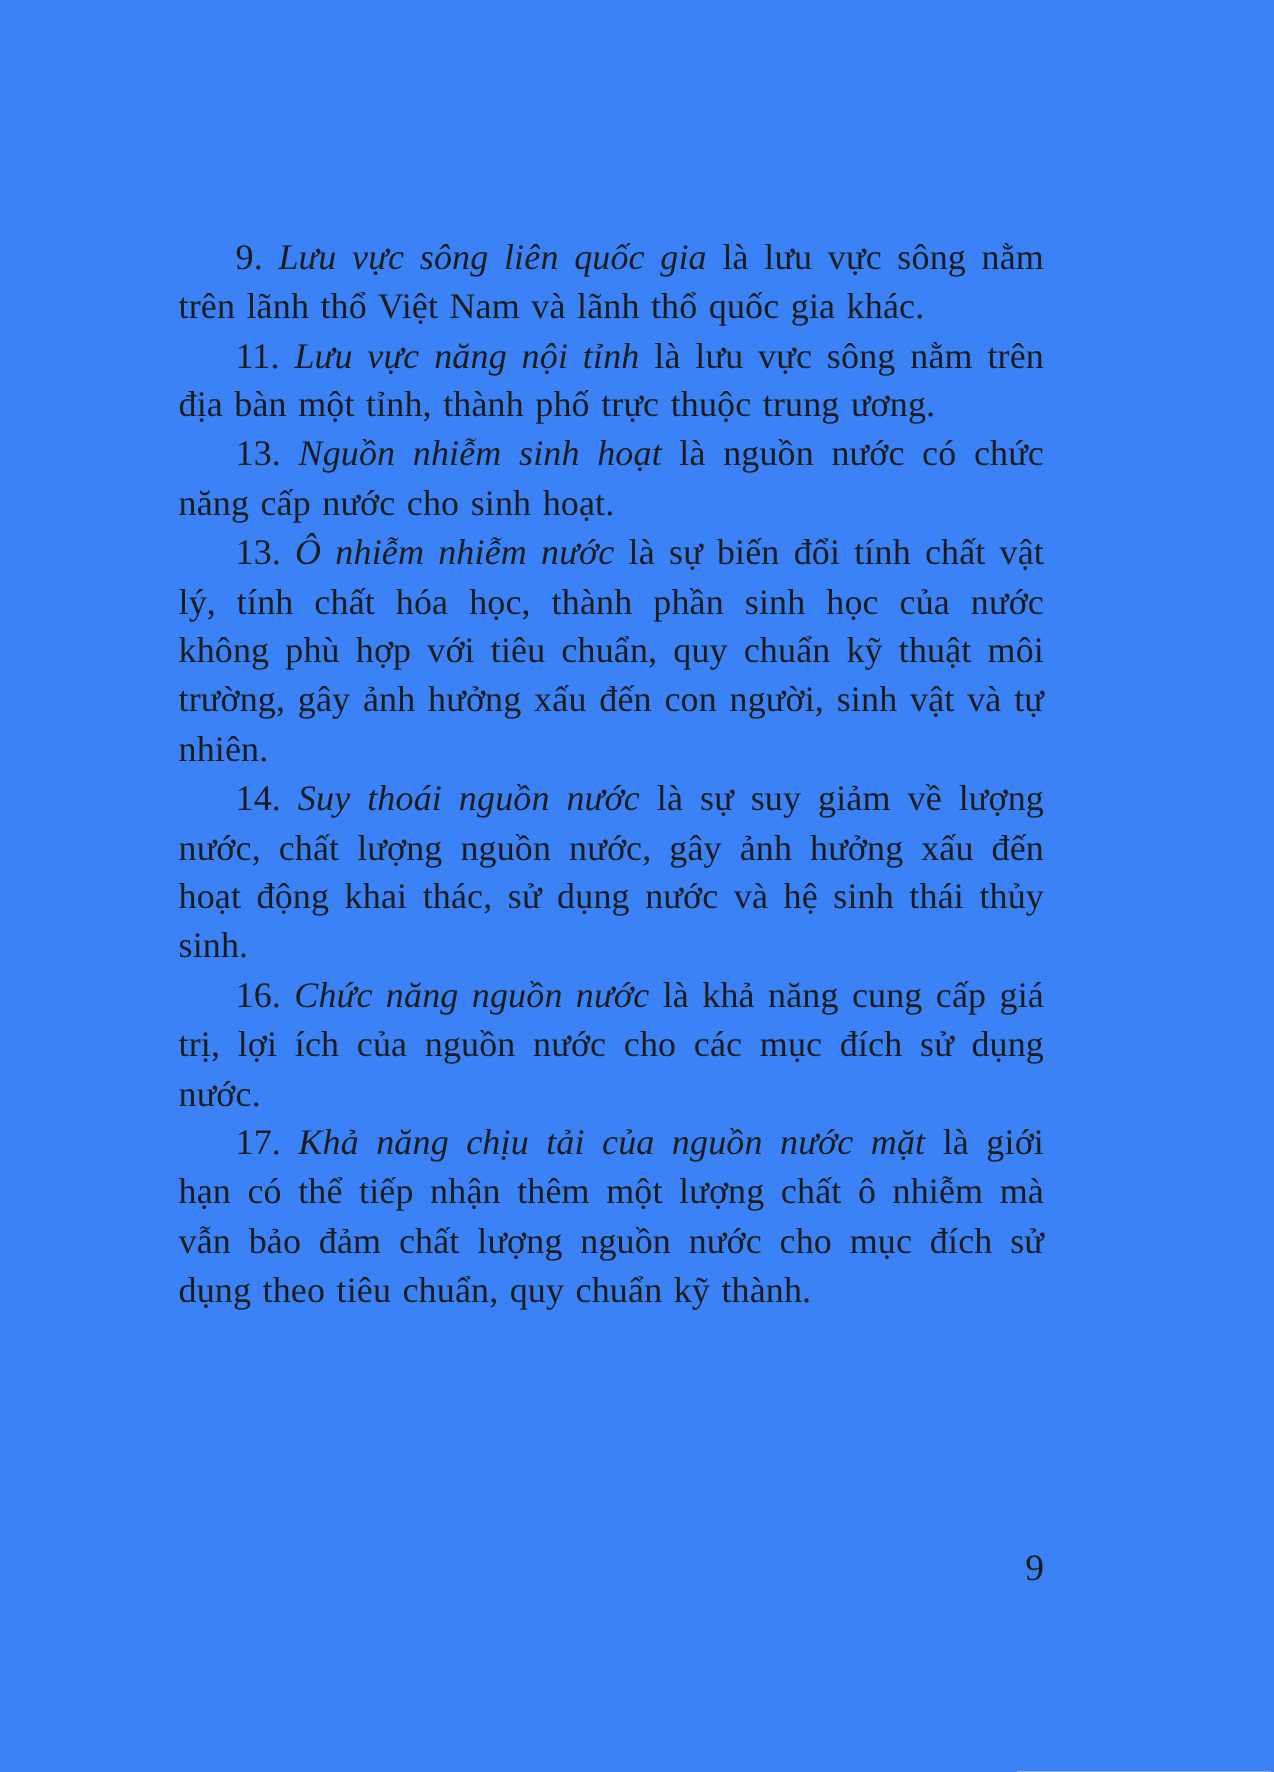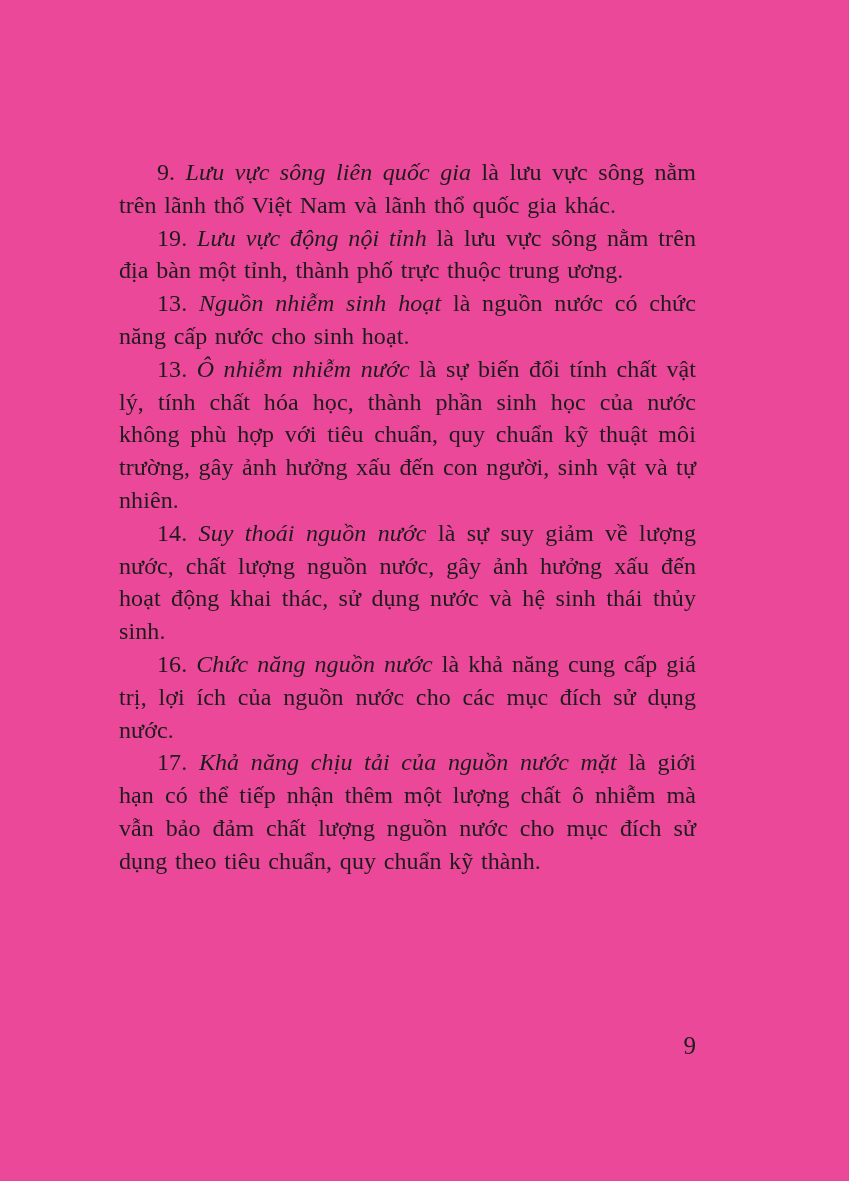--- a/index.html
+++ b/index.html
@@ -11,21 +11,21 @@
     width: 849px;
     height: 1181px;
     position: relative;
     overflow: hidden;
     font-family: "Liberation Serif", "DejaVu Serif", serif;
     color: #1c1c1c;
   }
   .page {
     position: absolute;
     inset: 0;
-    background: #ec4899;
+    background: #3b82f6;
   }
   .text-block {
     position: absolute;
     top: 156px;
     left: 119px;
     width: 577px;
   }
   .para {
     margin: 0;
     padding: 0;
@@ -59,22 +59,22 @@
   <div class="text-block">
 
     <p class="para">
       <span class="num">9.</span>
       <span class="term">Lưu vực sông liên quốc gia</span>
       <span class="body">là lưu vực sông nằm trên lãnh thổ Việt Nam và lãnh thổ quốc gia khác.</span>
     </p>
 
 
     <p class="para">
-      <span class="num">19.</span>
-      <span class="term">Lưu vực động nội tỉnh</span>
+      <span class="num">11.</span>
+      <span class="term">Lưu vực năng nội tỉnh</span>
       <span class="body">là lưu vực sông nằm trên địa bàn một tỉnh, thành phố trực thuộc trung ương.</span>
     </p>
 
     <p class="para">
       <span class="num">13.</span>
       <span class="term">Nguồn nhiễm sinh hoạt</span>
       <span class="body">là nguồn nước có chức năng cấp nước cho sinh hoạt.</span>
     </p>
 
     <p class="para">

